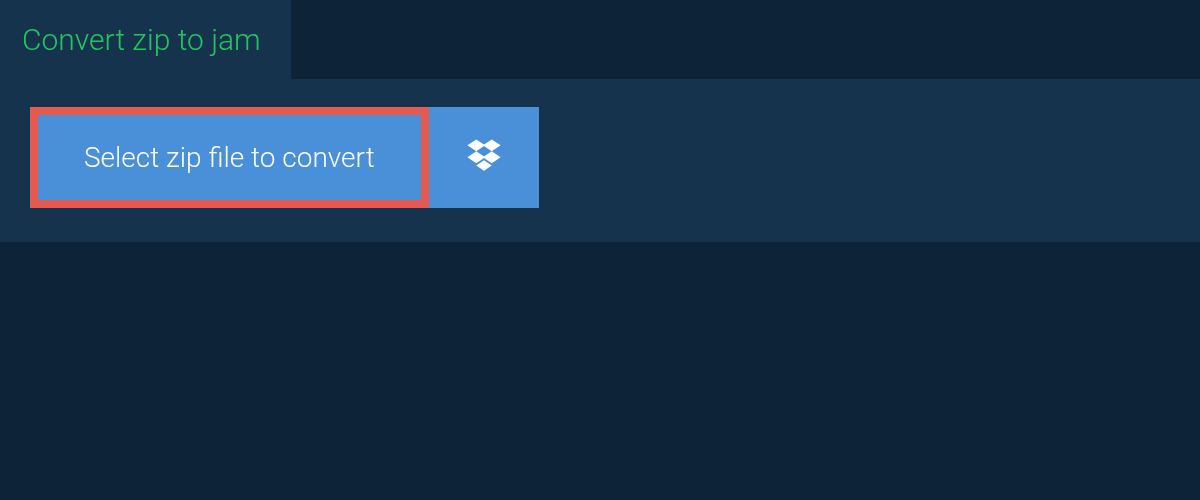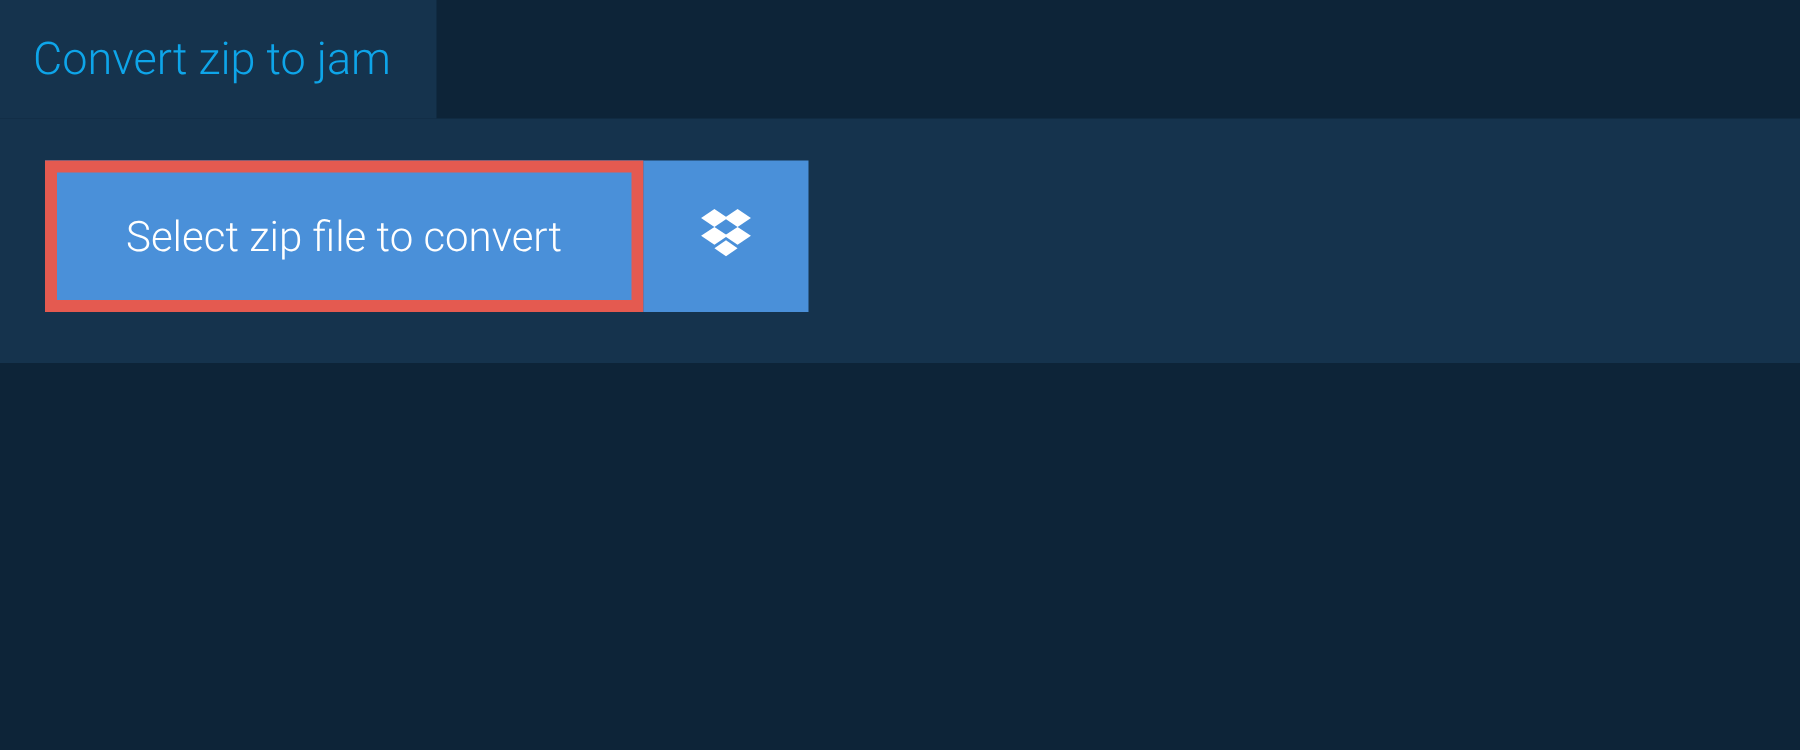--- a/index.html
+++ b/index.html
@@ -7,21 +7,21 @@
     width: 1200px;
     height: 500px;
     background: #0d2438;
     font-family: -apple-system, BlinkMacSystemFont, "Segoe UI", Roboto, sans-serif;
     overflow: hidden;
   }
   .tab-header {
     background: #15334d;
     display: inline-block;
     padding: 22px 30px 22px 22px;
-    color: #0ea5e9;
+    color: #22c55e;
     font-size: 30px;
     font-weight: 300;
   }
   .panel {
     background: #15334d;
     padding: 28px 30px 34px 30px;
     display: flex;
     align-items: stretch;
   }
   .select-button {

